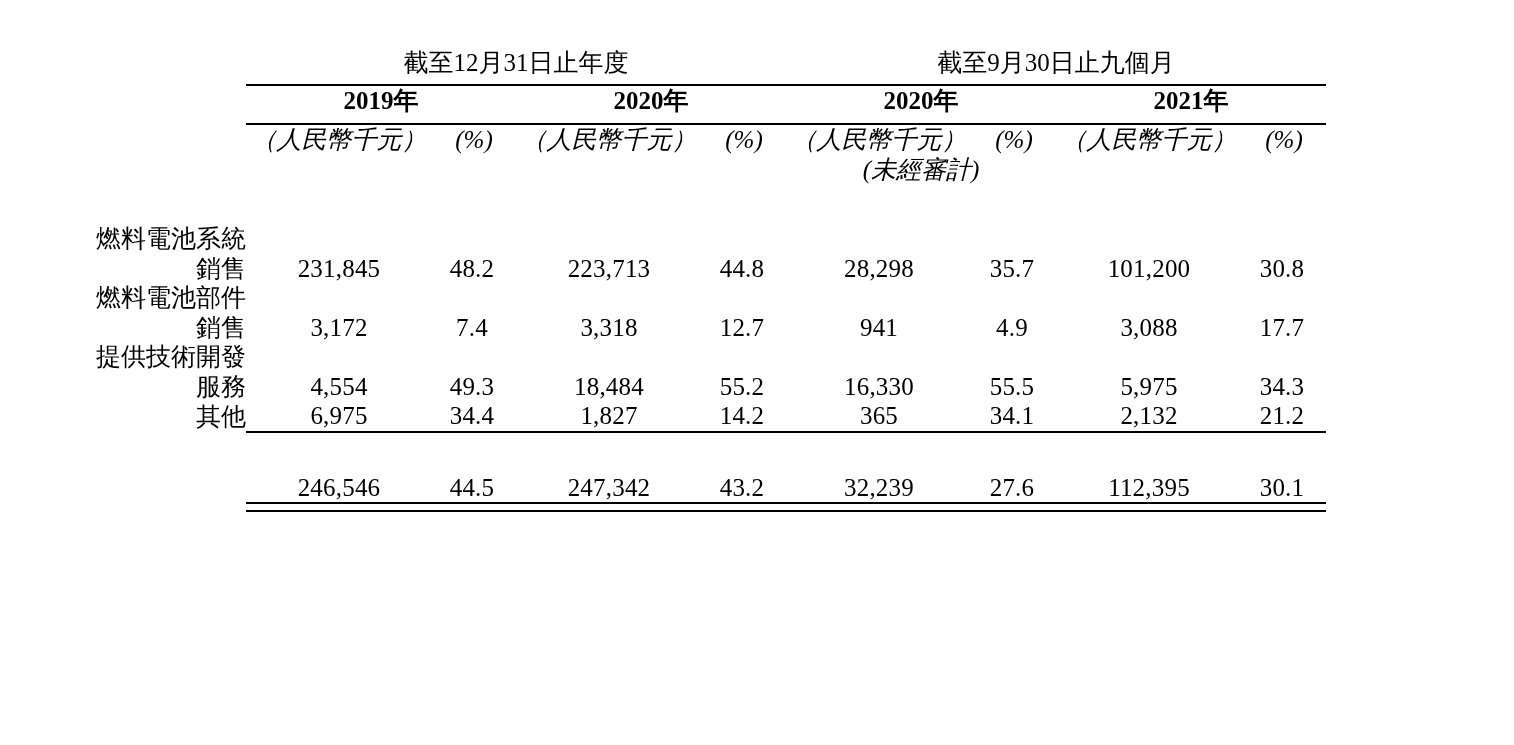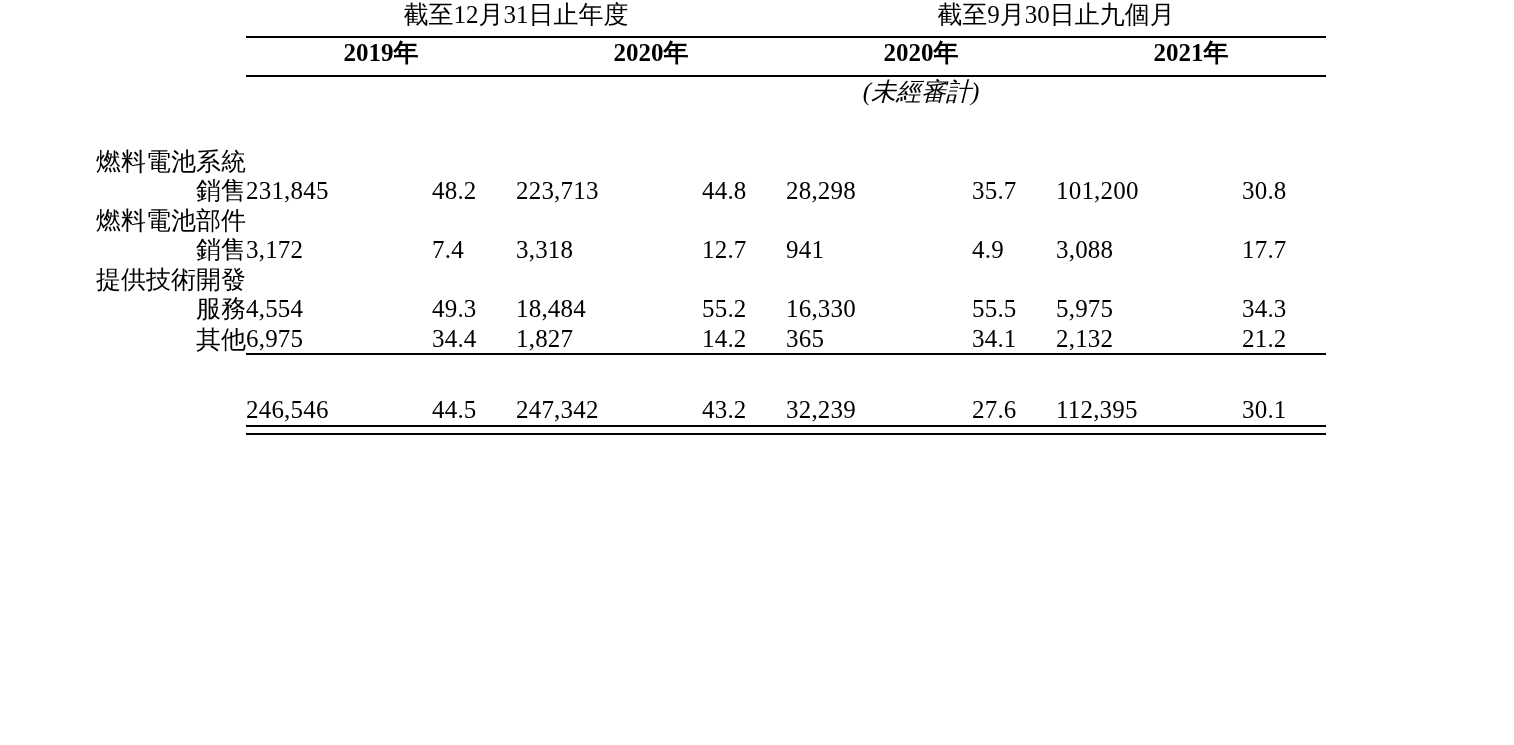--- a/index.html
+++ b/index.html
@@ -16,35 +16,36 @@
   }
   .sheet {
     position: relative;
     width: 1514px;
     height: 745px;
   }
   table.fin {
     border-collapse: collapse;
     width: 1280px;
     table-layout: fixed;
+    margin-top: 48px;
   }
   table.fin td, table.fin th {
     padding: 0;
     vertical-align: bottom;
     font-weight: normal;
     font-size: 25px;
     line-height: 1.18;
   }
   
   col.c-label { width: 246px; }
   col.c-money { width: 186px; }
   col.c-pct   { width: 84px; }
 
   .num {
-    text-align: left;
+    text-align: center;
     padding-right: 6px;
     font-size: 25px;
     letter-spacing: 0.2px;
   }
   .num.pct { padding-right: 4px; }
   .hdr-center-it {
     text-align: center;
     font-style: italic;
     font-size: 25px;
   }
@@ -122,20 +123,31 @@
       </td>
       <td colspan="2" class="grp-head-cell pad-top-6">
         <span class="underline-span tight">2020年</span>
       </td>
       <td colspan="2" class="grp-head-cell pad-top-6">
         <span class="underline-span tight">2021年</span>
       </td>
     </tr>
 
 
+    <tr>
+      <td></td>
+      <td class="hdr-center-it pad-top-10">（人民幣千元）</td>
+      <td class="hdr-center-it pad-top-10">(%)</td>
+      <td class="hdr-center-it pad-top-10">（人民幣千元）</td>
+      <td class="hdr-center-it pad-top-10">(%)</td>
+      <td class="hdr-center-it pad-top-10">（人民幣千元）</td>
+      <td class="hdr-center-it pad-top-10">(%)</td>
+      <td class="hdr-center-it pad-top-10">（人民幣千元）</td>
+      <td class="hdr-center-it pad-top-10">(%)</td>
+    </tr>
 
     <tr>
       <td></td>
       <td></td>
       <td></td>
       <td></td>
       <td></td>
       <td colspan="2" class="unaudited pad-top-6">(未經審計)</td>
       <td></td>
       <td></td>

